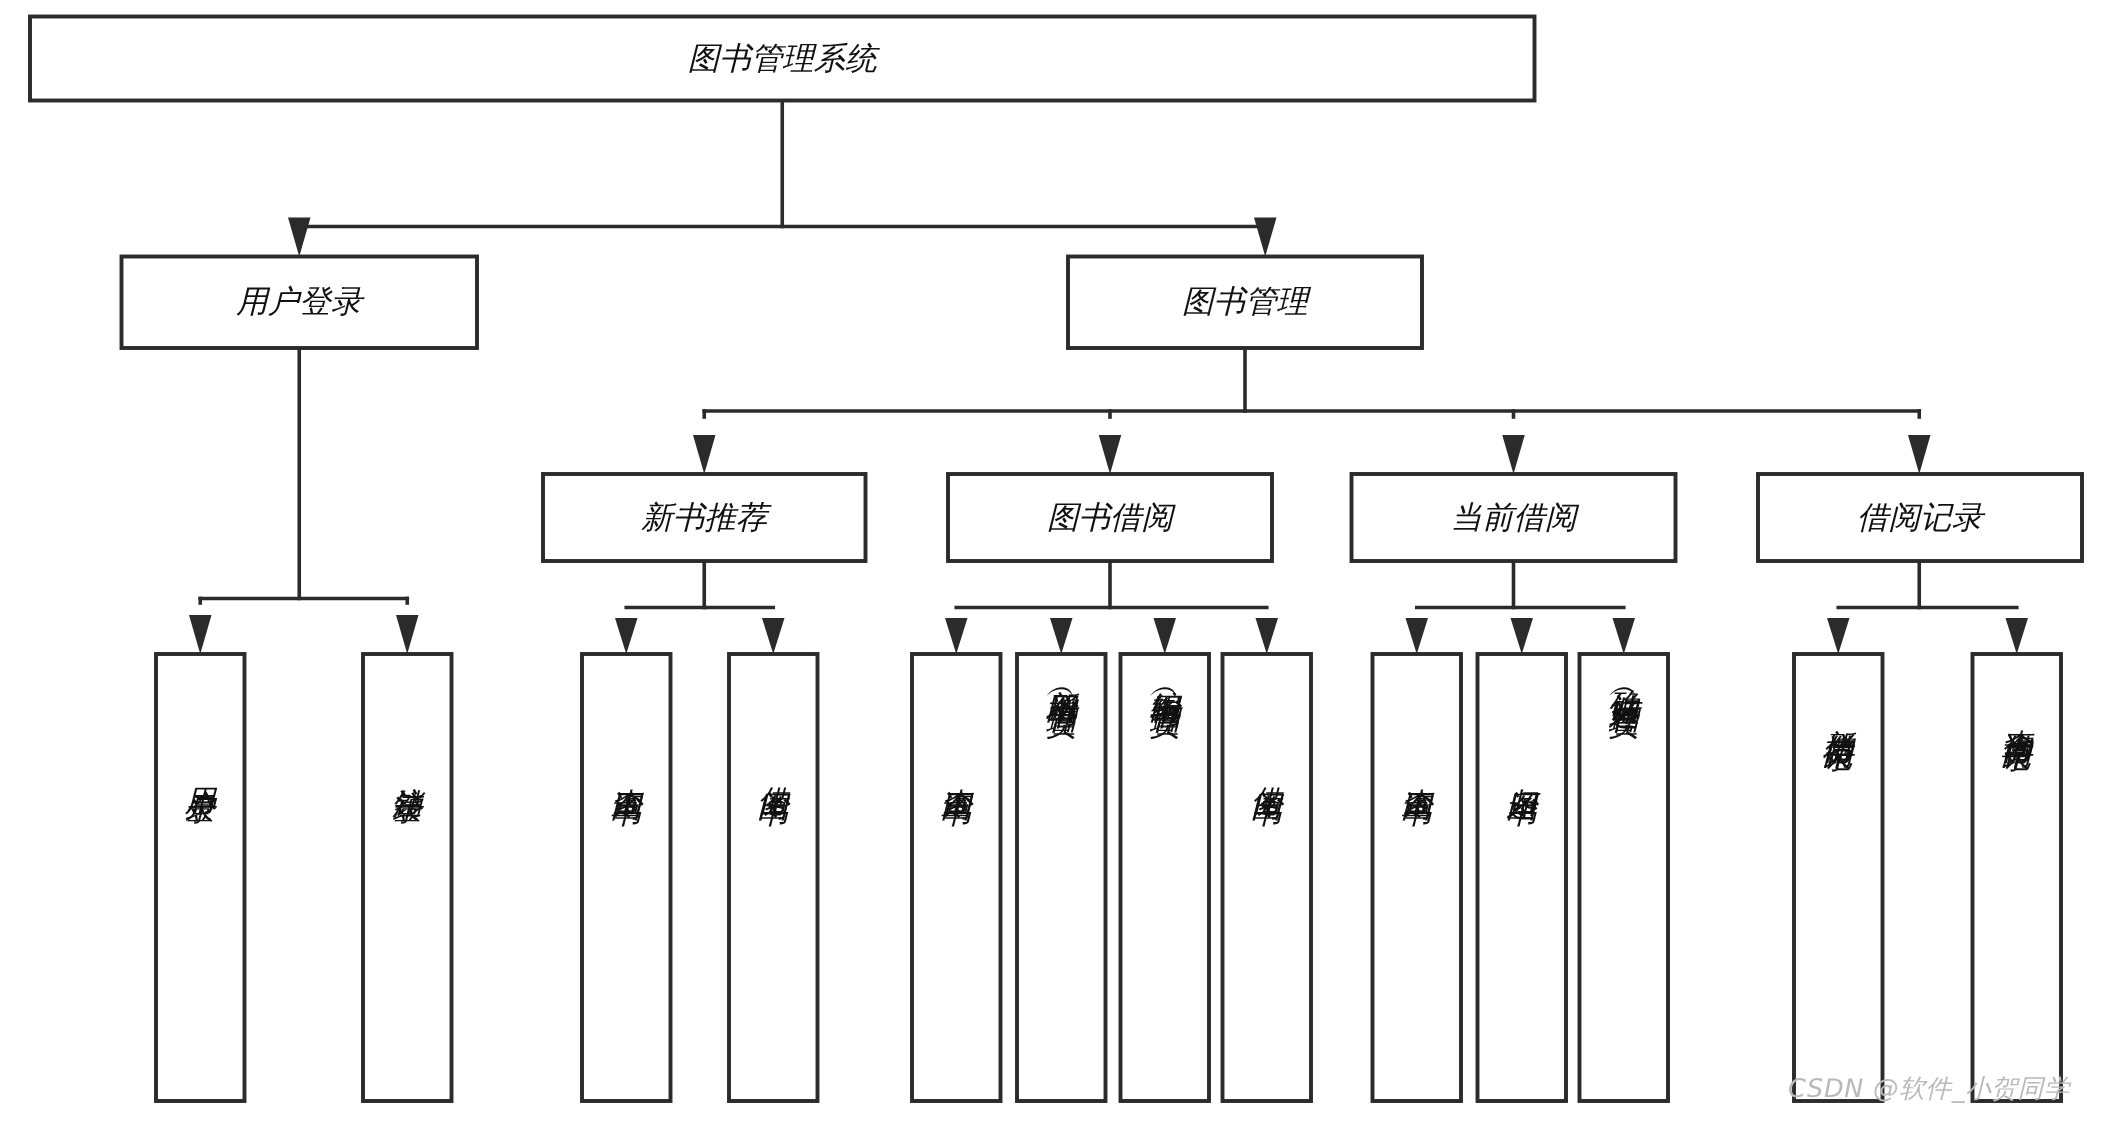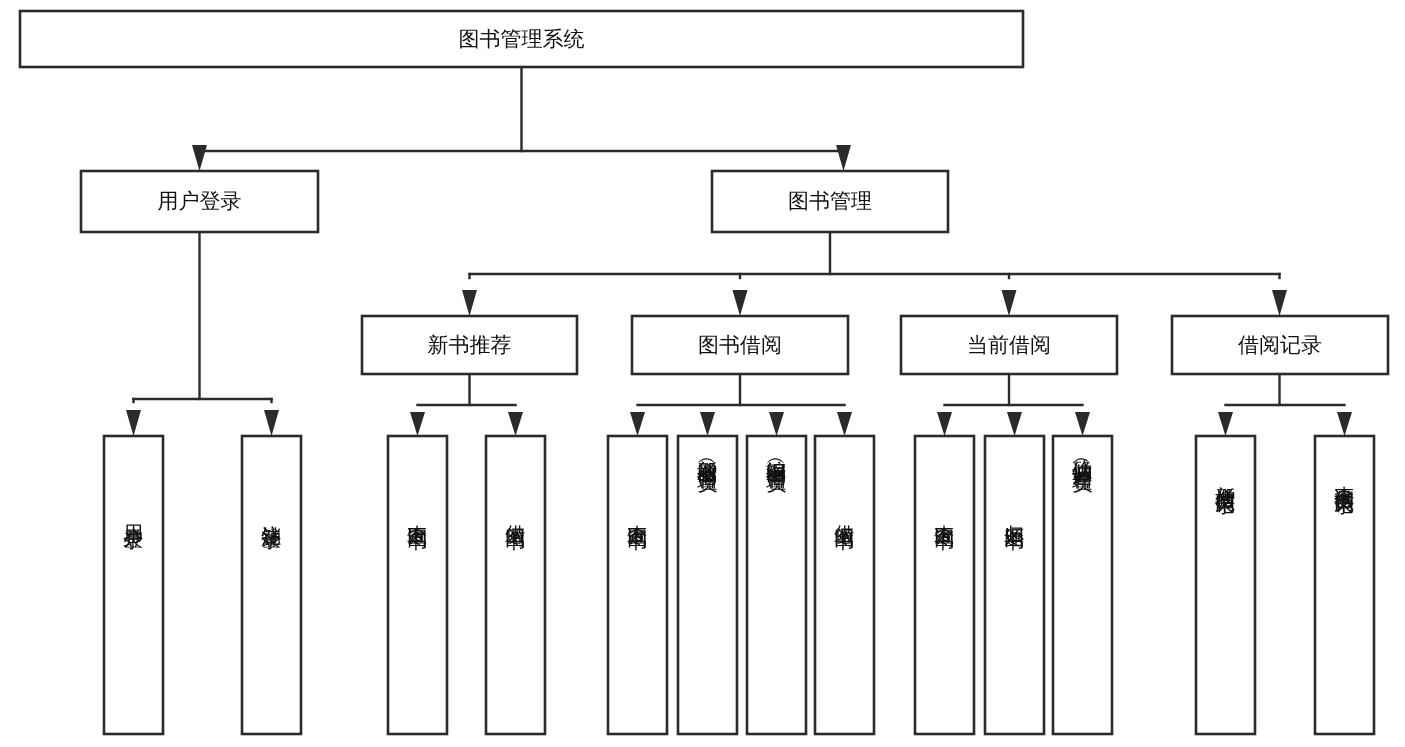--- a/index.html
+++ b/index.html
@@ -11,20 +11,21 @@
     width: 1405px;
     height: 747px;
     font-family: "DejaVu Sans", "Liberation Sans", sans-serif;
     overflow: hidden;
     position: relative;
   }
   #diagram-root {
     position: relative;
     width: 1405px;
     height: 747px;
+    font-style: italic;
   }
   svg#tree-svg {
     position: absolute;
     left: 0;
     top: 0;
     width: 1405px;
     height: 747px;
     display: block;
   }
   .node-box {
@@ -227,14 +228,15 @@
   <div class="leaf-label-wrap" style="left:1053px; top:436px; width:59px; height:298px;">
     <span class="leaf-label" style="margin-top:8px;">确认归还（管理员）</span>
   </div>
   <div class="leaf-label-wrap" style="left:1196px; top:436px; width:59px; height:298px;">
     <span class="leaf-label" style="margin-top:34px;">新增借阅记录</span>
   </div>
   <div class="leaf-label-wrap" style="left:1315px; top:436px; width:59px; height:298px;">
     <span class="leaf-label" style="margin-top:34px;">查询借阅记录</span>
   </div>
 
+  <div class="watermark">CSDN @软件_小贺同学</div>
 
 </div>
 
 </body></html>

